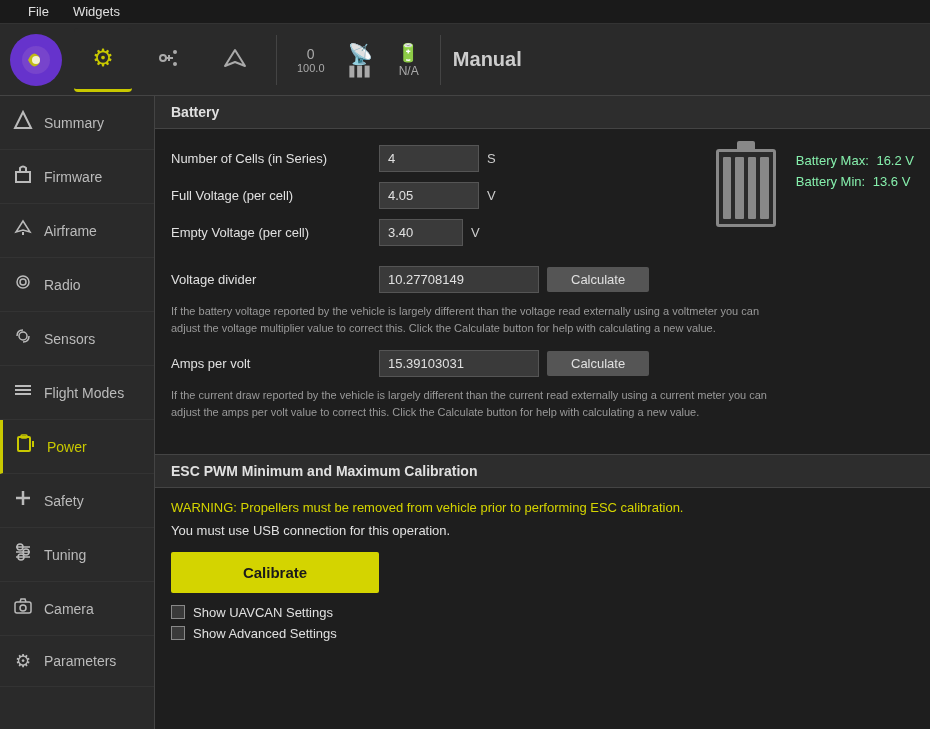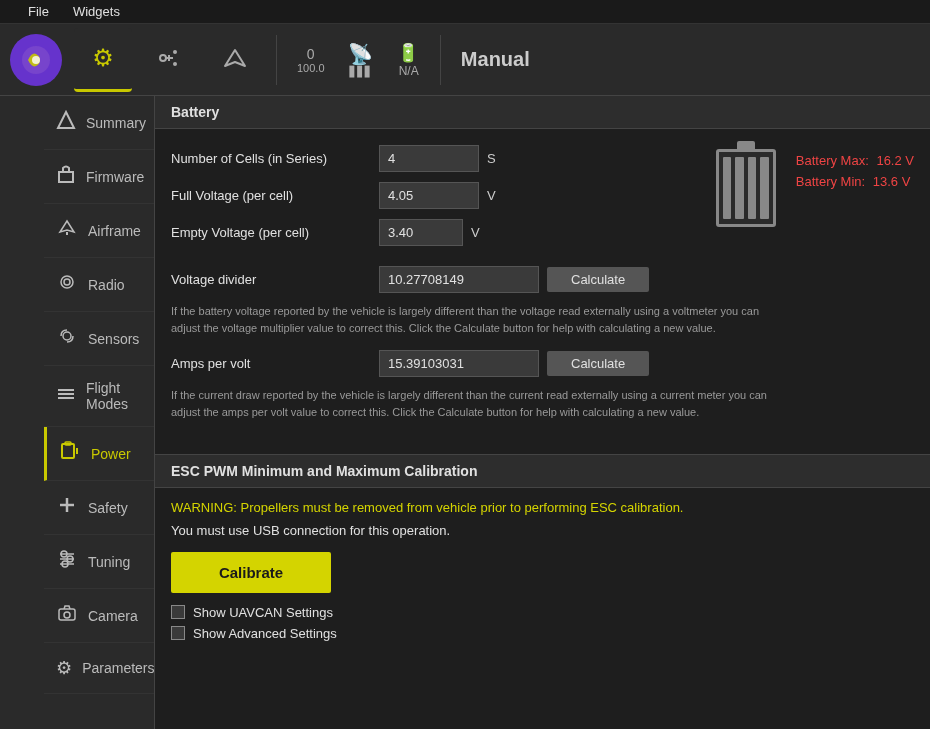--- a/index.html
+++ b/index.html
@@ -82,36 +82,35 @@
       flex-direction: column;
       align-items: center;
       color: #aaa;
       font-size: 12px;
       padding: 4px 8px;
     }
     .manual-text {
       font-size: 20px;
       font-weight: bold;
       color: #ccc;
-      margin-left: 8px;
+      margin-left: 0;
     }
 
     
     .main-layout {
       display: flex;
       height: calc(729px - 72px - 24px);
     }
 
     
     .sidebar {
       width: 155px;
       background: #2a2a2a;
       border-right: 1px solid #444;
       flex-shrink: 0;
-      padding-left: 44px;
     }
     .sidebar-item {
       display: flex;
       align-items: center;
       gap: 10px;
       padding: 14px 12px;
       cursor: pointer;
       color: #bbb;
       border-bottom: 1px solid #333;
     }
@@ -179,21 +178,21 @@
     }
 
     .battery-stats {
       margin-left: 16px;
       display: flex;
       flex-direction: column;
       justify-content: center;
       gap: 6px;
     }
     .battery-stat {
-      color: #ef4444;
+      color: #86efac;
       font-size: 13px;
     }
 
     .calc-btn {
       background: #555;
       border: none;
       color: #e0e0e0;
       padding: 5px 24px;
       cursor: pointer;
       font-size: 13px;
@@ -232,21 +231,21 @@
       color: #e0e0e0;
       font-size: 13px;
       margin-bottom: 14px;
     }
 
     .calibrate-btn {
       background: #d4d400;
       border: none;
       color: #1a1a1a;
       padding: 12px 0;
-      width: 160px;
+      width: 208px;
       font-size: 15px;
       font-weight: bold;
       cursor: pointer;
       border-radius: 2px;
       text-align: center;
     }
 
     .checkbox-row {
       display: flex;
       gap: 8px;

